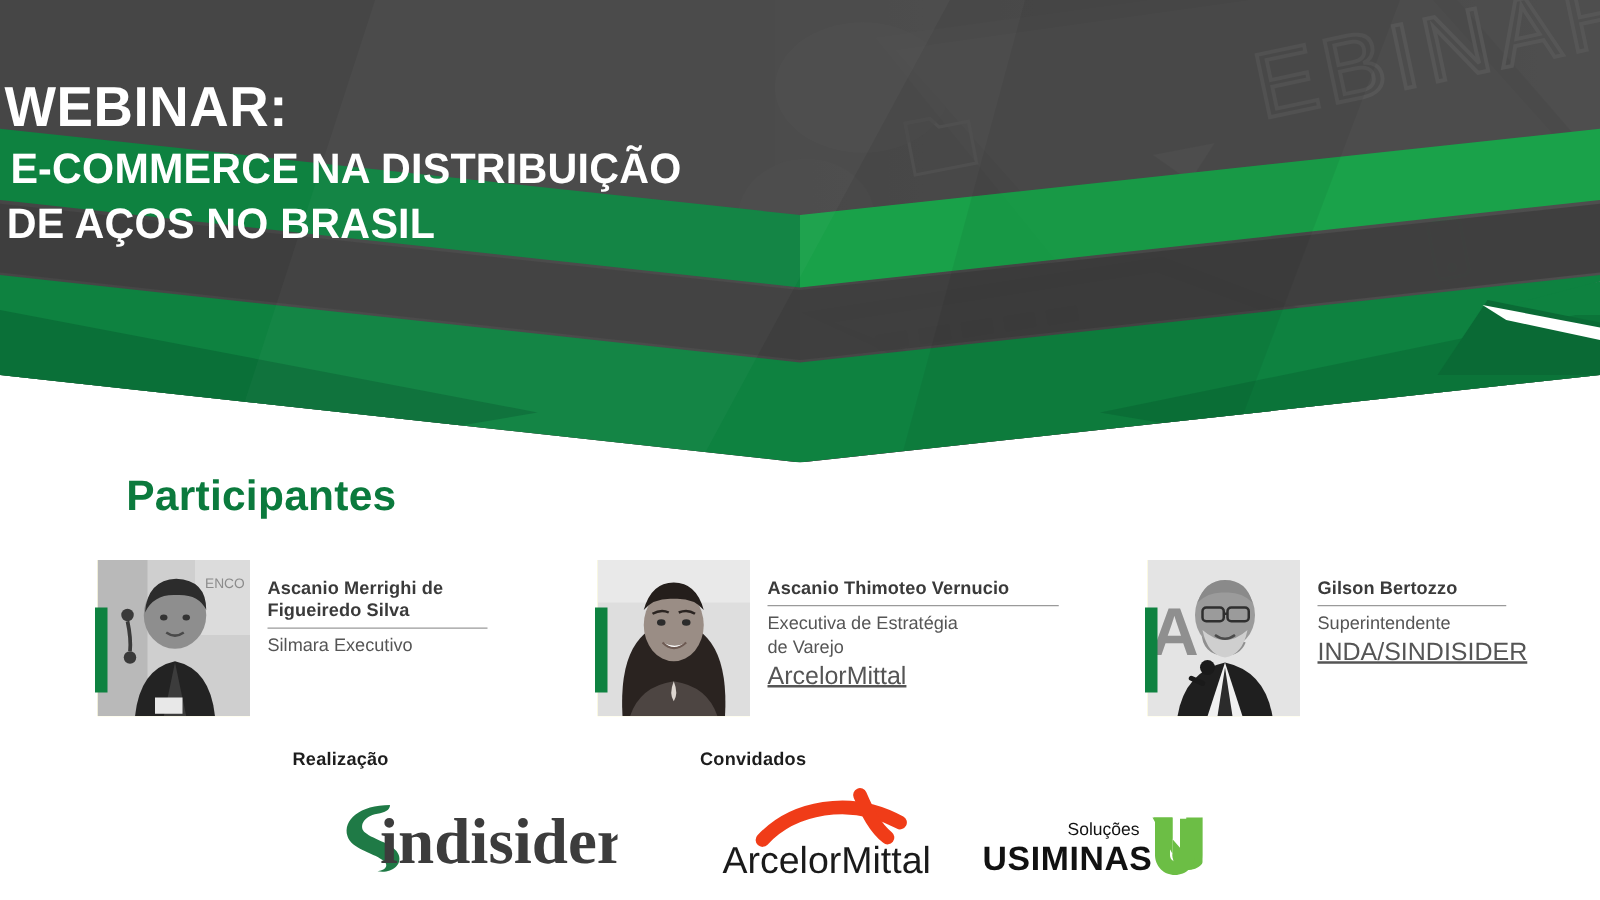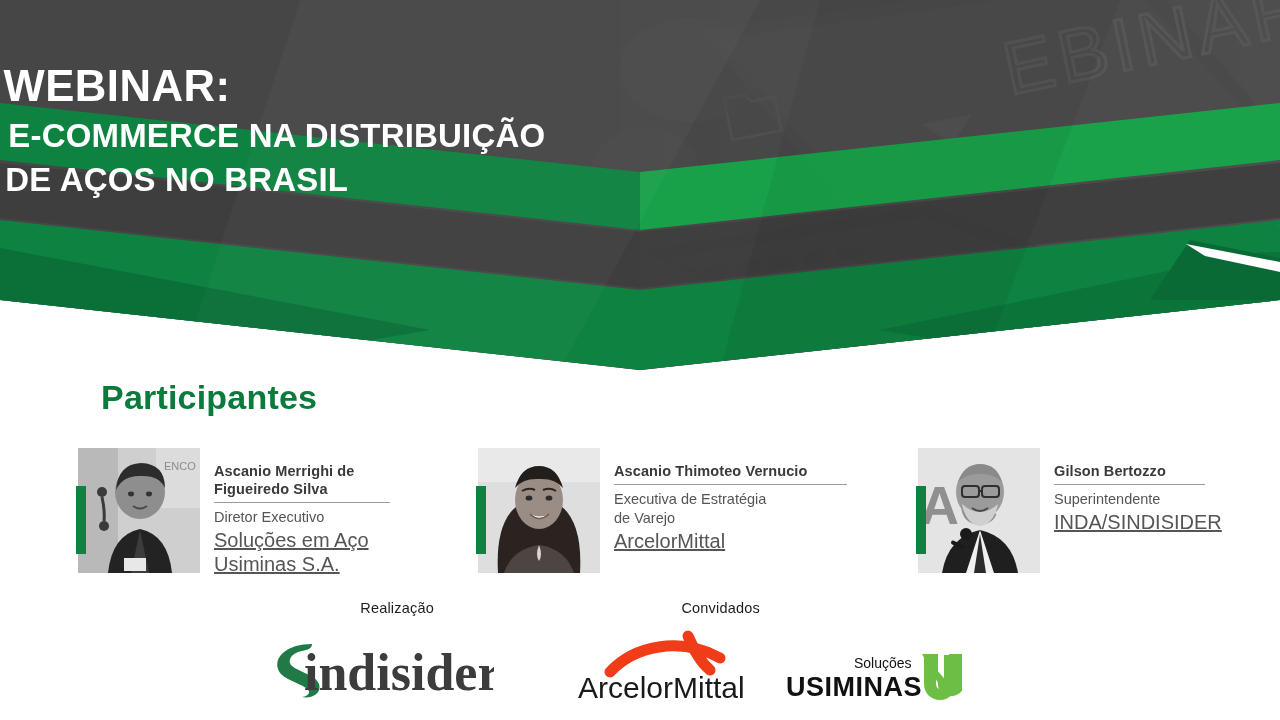--- a/index.html
+++ b/index.html
@@ -123,23 +123,23 @@
     line-height:1.18;
     white-space:pre-line;
     margin-top:2px;
     text-decoration:underline;
   }
 
   
   .logo-block { position:absolute; }
   .logo-caption {
     font-size:14.5px;
-    font-weight:normal;
+    font-weight:bold;
     color:#1d1d1d;
-    text-align:right;
+    text-align:left;
     letter-spacing:0.2px;
   }
   .realizacao { left:234px; top:600px; width:200px; }
   .convidados { left:560px; top:600px; width:200px; }
 
   .logo-sindisider { position:absolute; left:268px; top:638px; }
   .logo-arcelor    { position:absolute; left:576px; top:628px; }
   .logo-usiminas   { position:absolute; left:786px; top:652px; }
   .logo-sindisider svg, .logo-arcelor svg, .logo-usiminas svg { display:block; }
 </style>
@@ -262,23 +262,21 @@
           <path d="M30 125 q4 -38 32 -44 q28 6 32 44 z" fill="#232323"></path>
           <path d="M62 82 l-9 43 h18 z" fill="#3c3c3c"></path>
           <rect x="46" y="110" width="22" height="13" fill="#e8e8e8"></rect>
         </svg>
       </div>
     </div>
     <div class="p-info">
       <div class="p-name">Ascanio Merrighi de
 Figueiredo Silva</div>
       <div class="p-rule"></div>
-      <div class="p-role">Diretor Executivo</div>
-      <div class="p-org">Soluções em Aço
-Usiminas S.A.</div>
+      <div class="p-role">Silmara Executivo</div>
     </div>
   </div>
 
   <div class="participant p2">
     <div class="photo-wrap">
       <div class="accent-bar"></div>
       <div class="photo">
         <svg width="122" height="125" viewBox="0 0 122 125">
           <rect width="122" height="125" fill="#dedede"></rect>
           <rect x="0" y="0" width="122" height="34" fill="#e9e9e9"></rect>

